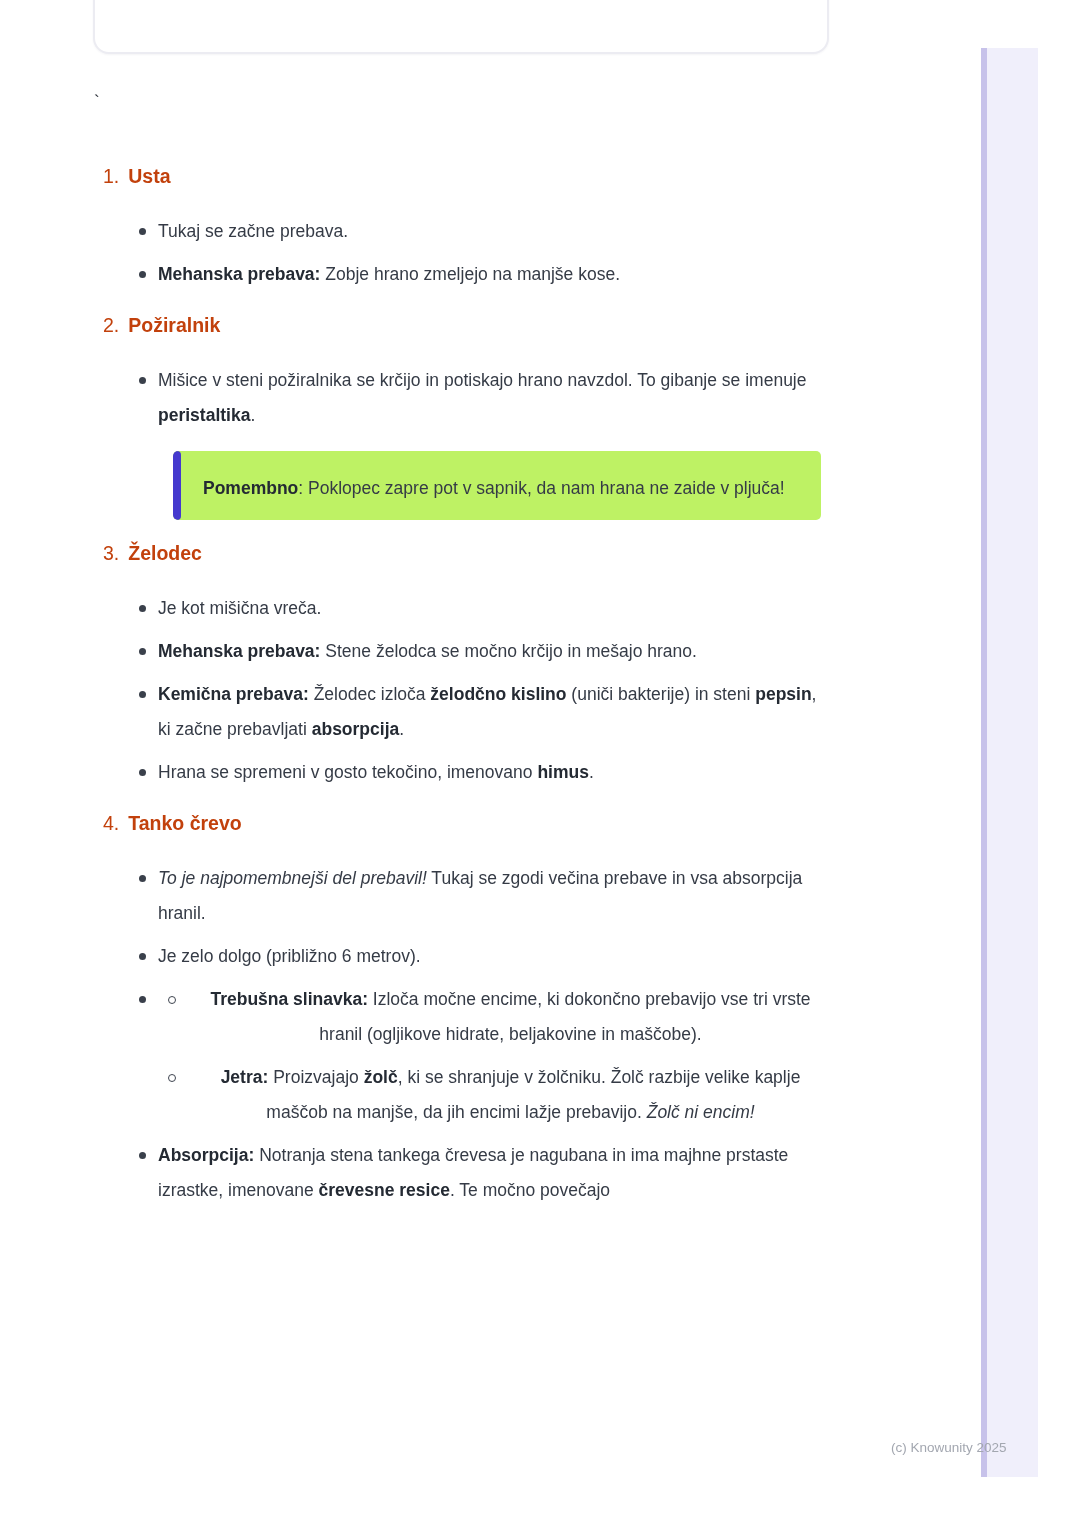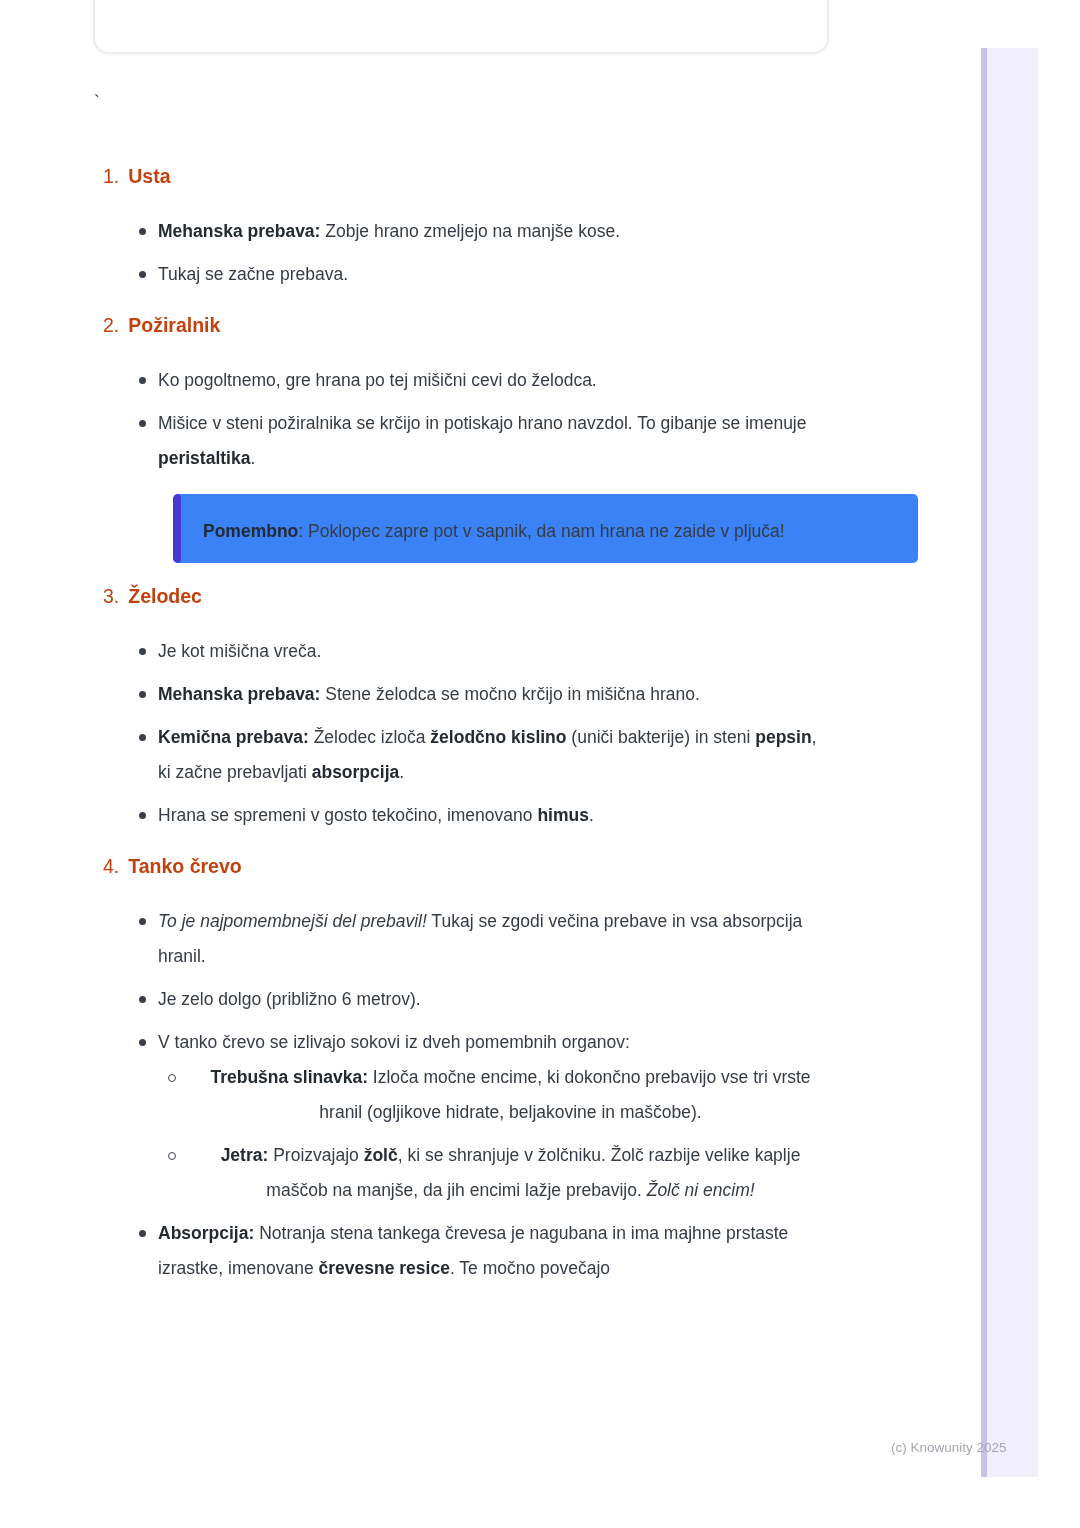--- a/index.html
+++ b/index.html
@@ -108,22 +108,22 @@
   .i { font-style: italic; }
 
   
   li.callout-item {
     padding-left: 70px;
     margin: 18px 0 16px 0;
   }
   .callout {
     position: relative;
     box-sizing: border-box;
-    width: 745px;
-    background: #3b82f6;
+    width: 648px;
+    background: #bef264;
     border-radius: 5px;
     padding: 20px 36px 14px 30px;
     overflow: hidden;
   }
   .callout-bar {
     position: absolute;
     left: 0;
     top: 0;
     bottom: 0;
     width: 8px;
@@ -151,52 +151,51 @@
 <body>
 
 <div class="page">
   <div class="top-card"></div>
   <div class="side-strip"></div>
   <div class="stray-char">`</div>
   <main class="content" id="content">
       <section class="section">
         <div class="heading"><span class="num">1.</span><span class="ttl">Usta</span></div>
         <ul>
+          <li class="top-li"><span><span>Tukaj se začne prebava.</span></span></li>
           <li class="top-li"><span><span class="b">Mehanska prebava:</span><span> Zobje hrano zmeljejo na manjše kose.</span></span></li>
-          <li class="top-li"><span><span>Tukaj se začne prebava.</span></span></li>
         </ul>
       </section>
       <section class="section">
         <div class="heading"><span class="num">2.</span><span class="ttl">Požiralnik</span></div>
         <ul>
-          <li class="top-li"><span><span>Ko pogoltnemo, gre hrana po tej mišični cevi do želodca.</span></span></li>
           <li class="top-li"><span><span>Mišice v steni požiralnika se krčijo in potiskajo hrano navzdol. To gibanje se imenuje </span><span class="b">peristaltika</span><span>.</span></span></li>
           <li class="callout-item">
             <div class="callout">
               <span class="callout-bar"></span>
               <p class="callout-text"><span class="b">Pomembno</span><span>: Poklopec zapre pot v sapnik, da nam hrana ne zaide v pljuča!</span></p>
             </div>
           </li>
         </ul>
       </section>
       <section class="section">
         <div class="heading"><span class="num">3.</span><span class="ttl">Želodec</span></div>
         <ul>
           <li class="top-li"><span><span>Je kot mišična vreča.</span></span></li>
-          <li class="top-li"><span><span class="b">Mehanska prebava:</span><span> Stene želodca se močno krčijo in mišična hrano.</span></span></li>
+          <li class="top-li"><span><span class="b">Mehanska prebava:</span><span> Stene želodca se močno krčijo in mešajo hrano.</span></span></li>
           <li class="top-li"><span><span class="b">Kemična prebava:</span><span> Želodec izloča </span><span class="b">želodčno kislino</span><span> (uniči bakterije) in steni </span><span class="b">pepsin</span><span>, ki začne prebavljati </span><span class="b">absorpcija</span><span>.</span></span></li>
           <li class="top-li"><span><span>Hrana se spremeni v gosto tekočino, imenovano </span><span class="b">himus</span><span>.</span></span></li>
         </ul>
       </section>
       <section class="section">
         <div class="heading"><span class="num">4.</span><span class="ttl">Tanko črevo</span></div>
         <ul>
           <li class="top-li"><span><span class="i">To je najpomembnejši del prebavil!</span><span> Tukaj se zgodi večina prebave in vsa absorpcija hranil.</span></span></li>
           <li class="top-li"><span><span>Je zelo dolgo (približno 6 metrov).</span></span></li>
-          <li class="top-li"><span><span>V tanko črevo se izlivajo sokovi iz dveh pomembnih organov:</span></span><ul class="sub">
+          <li class="top-li"><ul class="sub">
               <li class="sub-li"><span><span class="b">Trebušna slinavka:</span><span> Izloča močne encime, ki dokončno prebavijo vse tri vrste hranil (ogljikove hidrate, beljakovine in maščobe).</span></span></li>
               <li class="sub-li"><span><span class="b">Jetra:</span><span> Proizvajajo </span><span class="b">žolč</span><span>, ki se shranjuje v žolčniku. Žolč razbije velike kaplje maščob na manjše, da jih encimi lažje prebavijo. </span><span class="i">Žolč ni encim!</span></span></li>
             </ul></li>
           <li class="top-li"><span><span class="b">Absorpcija:</span><span> Notranja stena tankega črevesa je nagubana in ima majhne prstaste izrastke, imenovane </span><span class="b">črevesne resice</span><span>. Te močno povečajo</span></span></li>
         </ul>
       </section>
     </main>
   <div class="copyright">(c) Knowunity 2025</div>
 </div>
 

